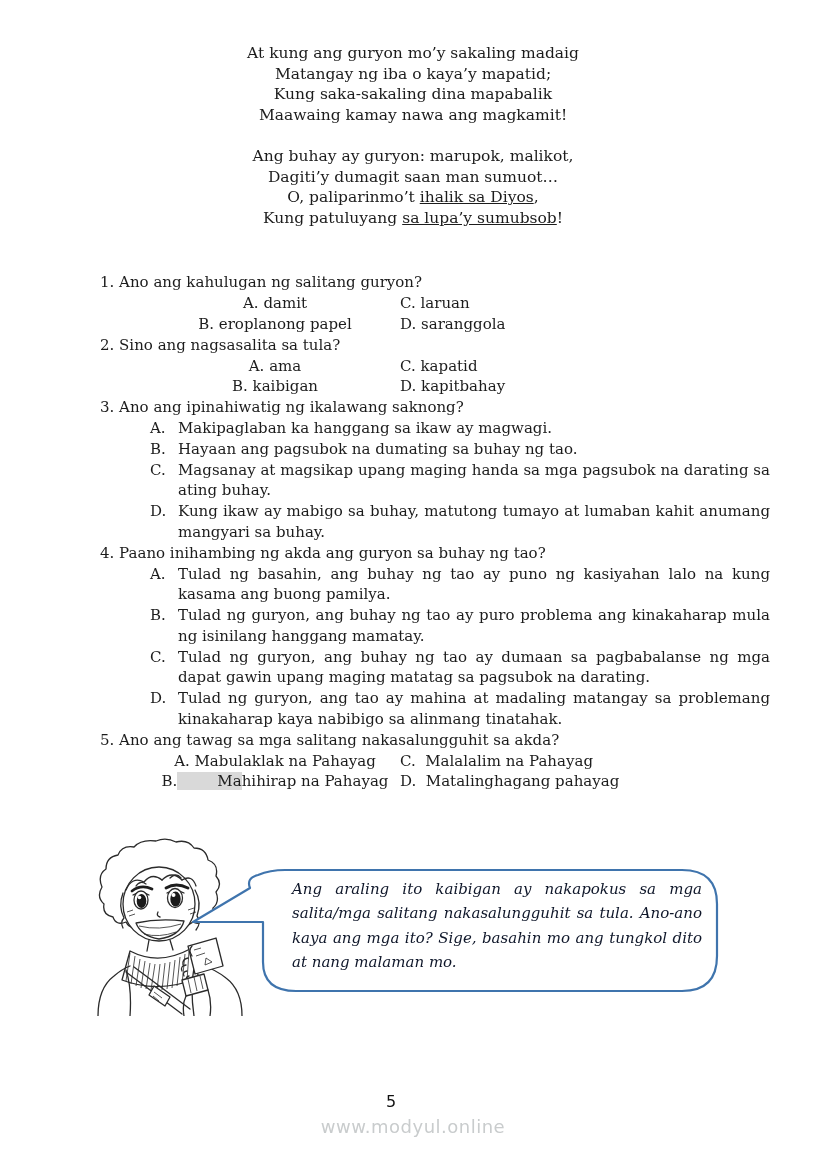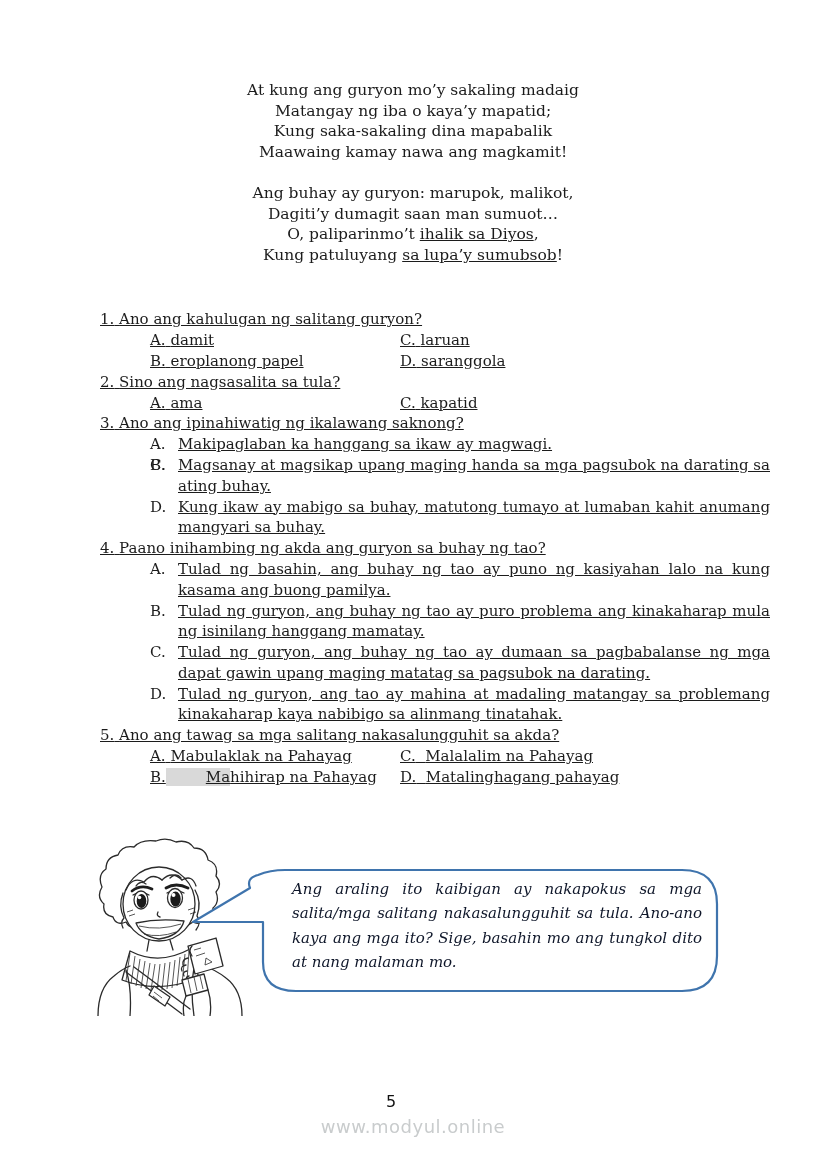--- a/index.html
+++ b/index.html
@@ -1,29 +1,29 @@
 <!DOCTYPE html>
 <html><head>
 <meta charset="utf-8">
 <style>
   html,body { margin:0; padding:0; background:#ffffff; }
   .page {
     position:relative; width:826px; height:1169px; background:#ffffff;
     font-family:"DejaVu Serif", serif; color:#1c1c1c; overflow:hidden;
   }
   
-  .poem { padding-top:80px; text-align:center; font-size:15.5px; line-height:20.6px; }
+  .poem { padding-top:43px; text-align:center; font-size:15.5px; line-height:20.6px; }
   .poem .line { white-space:nowrap; }
   .stanza-gap { height:20.6px; }
   .u { text-decoration:underline; }
   
-  .questions { margin:44px 56px 0 100px; font-size:15px; line-height:20.8px;text-decoration:underline; }
+  .questions { margin:44px 56px 0 100px; font-size:15px; line-height:20.8px; }
   .q-line { text-align:left; }
   .row { display:flex; padding-left:50px; }
-  .cell1 { width:250px; }
+  .cell1 { width:250px;text-align:center; }
   .cell2 { flex:1; }
   .choice-long { position:relative; padding-left:78px; text-align:justify; text-justify:inter-word; }
   .choice-long .lbl-abs { position:absolute; left:50px; top:0; }
   .hl { background:#d9d9d9;padding-left:40px; }
   
   .char-svg { position:absolute; left:96px; top:838px; width:148px; height:178px; }
   .bubble-svg { position:absolute; left:190px; top:864px; width:532px; height:132px; }
   .bubble-text {
     position:absolute; left:292px; top:877px; width:410px;
     font-size:15px; font-style:italic; line-height:24.4px;
@@ -71,24 +71,28 @@
     <div class="row">
       <div class="cell1"><span>B.</span> <span>eroplanong papel</span></div>
       <div class="cell2"><span>D.</span> <span>saranggola</span></div>
     </div>
 
     <div class="q-line"><span>2.</span> <span>Sino ang nagsasalita sa tula?</span></div>
     <div class="row">
       <div class="cell1"><span>A.</span> <span>ama</span></div>
       <div class="cell2"><span>C.</span> <span>kapatid</span></div>
     </div>
+    <div class="row">
+      <div class="cell1"><span>B.</span> <span>kaibigan</span></div>
+      <div class="cell2"><span>D.</span> <span>kapitbahay</span></div>
+    </div>
 
     <div class="q-line"><span>3.</span> <span>Ano ang ipinahiwatig ng ikalawang saknong?</span></div>
     <div class="choice-long"><span class="lbl-abs">A.</span><span>Makipaglaban ka hanggang sa ikaw ay magwagi.</span></div>
-    <div class="choice-long"><span class="lbl-abs">B.</span></div>
+    <div class="choice-long"><span class="lbl-abs">B.</span><span>Hayaan ang pagsubok na dumating sa buhay ng tao.</span></div>
     <div class="choice-long"><span class="lbl-abs">C.</span><span>Magsanay at magsikap upang maging handa sa mga pagsubok na darating sa ating buhay.</span></div>
     <div class="choice-long"><span class="lbl-abs">D.</span><span>Kung ikaw ay mabigo sa buhay, matutong tumayo at lumaban kahit anumang mangyari sa buhay.</span></div>
 
     <div class="q-line"><span>4.</span> <span>Paano inihambing ng akda ang guryon sa buhay ng tao?</span></div>
     <div class="choice-long"><span class="lbl-abs">A.</span><span>Tulad ng basahin, ang buhay ng tao ay puno ng kasiyahan lalo na kung kasama ang buong pamilya.</span></div>
     <div class="choice-long"><span class="lbl-abs">B.</span><span>Tulad ng guryon, ang buhay ng tao ay puro problema ang kinakaharap mula ng isinilang hanggang mamatay.</span></div>
     <div class="choice-long"><span class="lbl-abs">C.</span><span>Tulad ng guryon, ang buhay ng tao ay dumaan sa pagbabalanse ng mga dapat gawin upang maging matatag sa pagsubok na darating.</span></div>
     <div class="choice-long"><span class="lbl-abs">D.</span><span>Tulad ng guryon, ang tao ay mahina at madaling matangay sa problemang kinakaharap kaya nabibigo sa alinmang tinatahak.</span></div>
 
     <div class="q-line"><span>5.</span> <span>Ano ang tawag sa mga salitang nakasalungguhit sa akda?</span></div>

